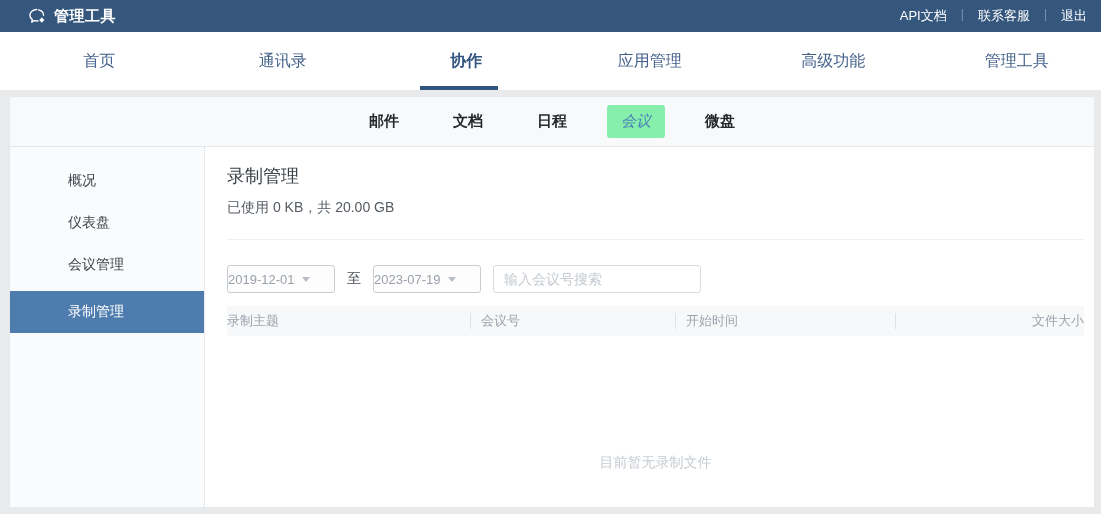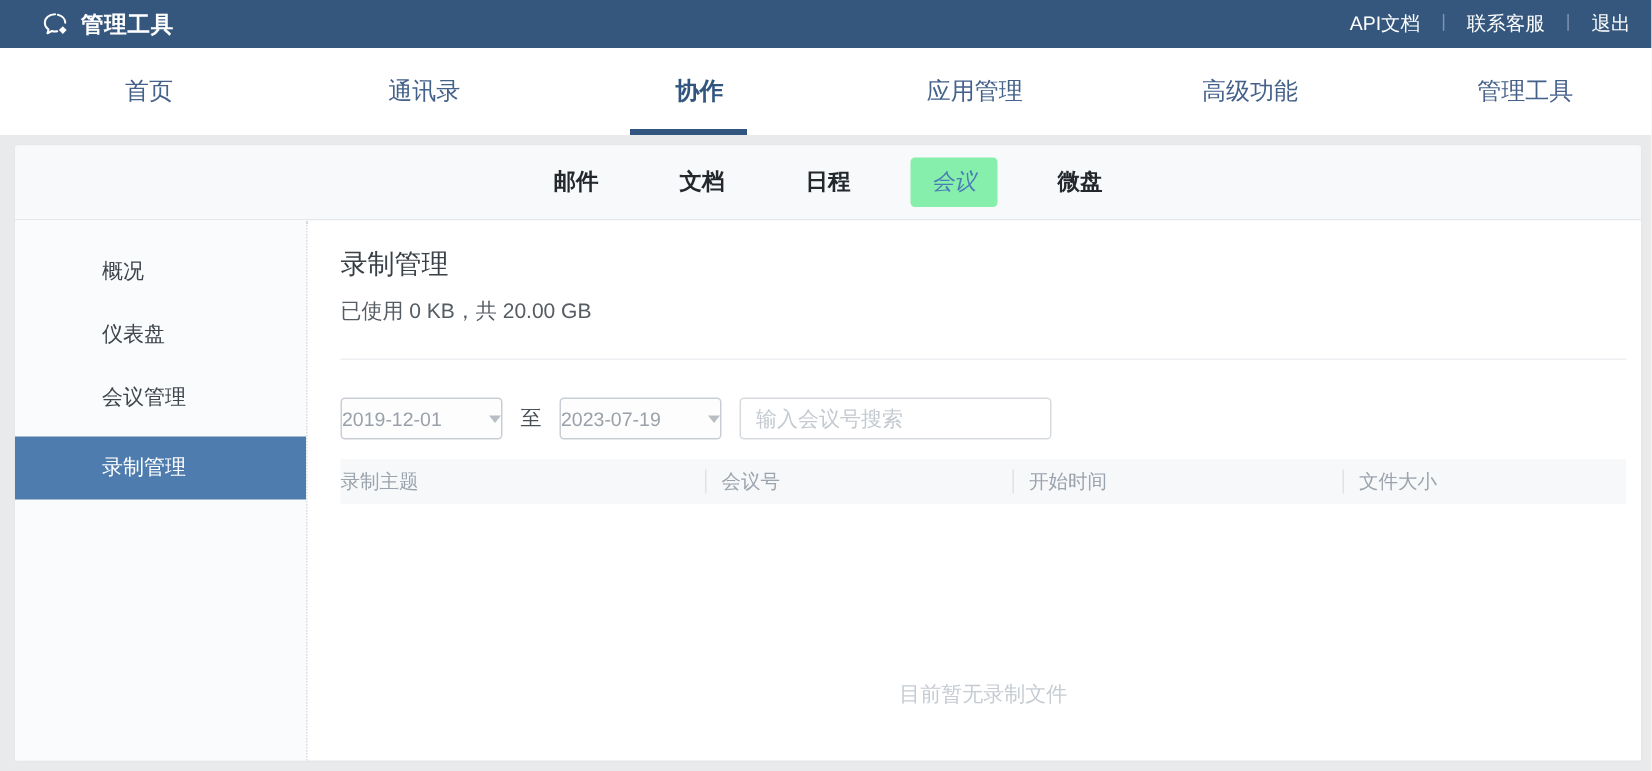--- a/index.html
+++ b/index.html
@@ -70,21 +70,21 @@
 
   
   .main { flex: 1; padding: 16px 10px 0 22px; min-width: 0; }
   .page-title { font-size: 18px; font-weight: normal; color: #3A4047; line-height: 26px; }
   .usage { font-size: 14px; color: #555C63; margin-top: 8px; line-height: 20px; }
   .section-divider { border: none; border-top: 1px solid #EDEFF2; margin-top: 22px; }
 
   .filters { display: flex; align-items: center; margin-top: 25px; gap: 12px; }
   .date-select {
     width: 108px; height: 28px; border: 1px solid #C9CED4; border-radius: 3px;
-    background: #FDFDFE; display: flex; align-items: center; justify-content: space-between;
+    background: #FDFDFE; display: flex; align-items: center; justify-content: flex-start;
     gap: 7px; font-size: 13px; color: #9AA1A9; cursor: pointer;
   }
   .caret-down {
     width: 0; height: 0; border-left: 4px solid transparent;
     border-right: 4px solid transparent; border-top: 5px solid #B9BEC4;
   }
   .to-label { font-size: 14px; color: #4A5057; }
   .search-input {
     width: 208px; height: 28px; border: 1px solid #D7DBE0; border-radius: 3px;
     padding: 0 10px; font-size: 14px; color: #555; outline: none;
@@ -95,21 +95,21 @@
   
   .table-header {
     margin-top: 13px; height: 30px; background: #F7F8FA;
     display: flex; align-items: center; font-size: 13px; color: #9BA3AC;
   }
   .th { padding-left: 10px; border-left: 1px solid #DFE3E8; height: 16px; line-height: 16px; }
   .th:first-child { border-left: none; padding-left: 0; }
   .th-topic { width: 243px; }
   .th-meeting { width: 205px; }
   .th-start { width: 220px; }
-  .th-size { flex: 1; }
+  .th-size { flex: 1; text-align: right; }
 
   .empty-state {
     margin-top: 118px; text-align: center; font-size: 14px; color: #C6CCD2;
   }
 </style>
 </head>
 <body>
 
 <div class="topbar">
   <div class="brand">

